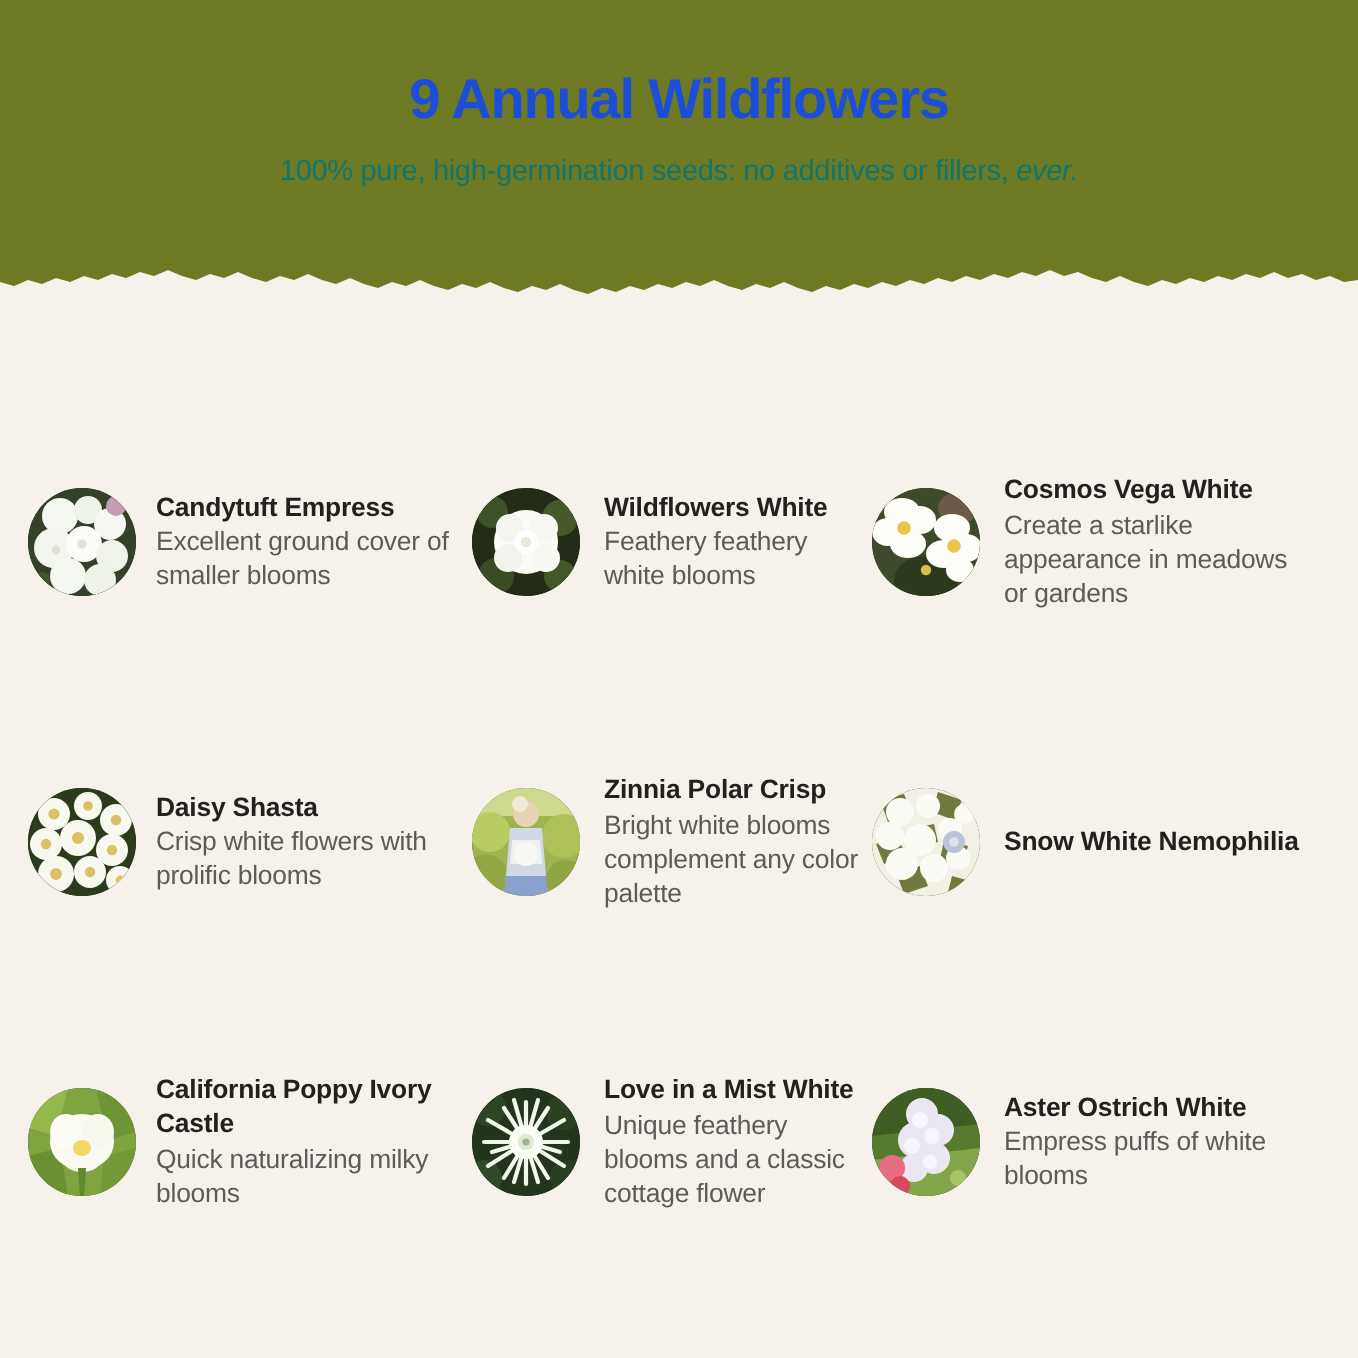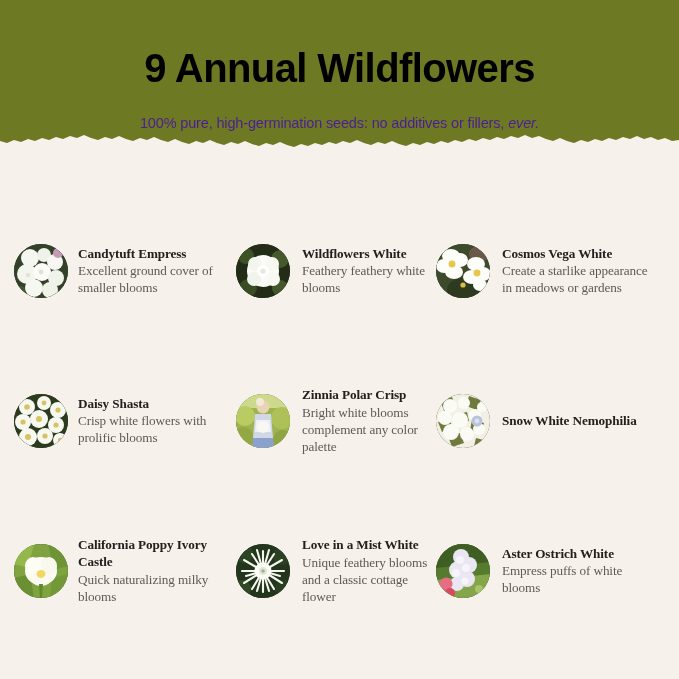--- a/index.html
+++ b/index.html
@@ -40,54 +40,53 @@
   }
   #header-text-wrap {
     position: absolute;
     top: 0; left: 0;
     width: 679px;
     height: 130px;
     text-align: center;
     z-index: 3;
   }
   #header-title {
-    margin: 16px;
+    margin: 4px;
     padding-top: 31px;
-    color: #000000;
-    font-size: 40px;
+    color: #1d4ed8;
+    font-size: 28px;
     font-weight: bold;
     letter-spacing: -0.6px;
     line-height: 1.08;
     font-family: "Liberation Sans", sans-serif;
   }
   #header-subtitle {
     margin: 0;
     padding-top: 9px;
-    color: #4c1d95;
+    color: #0f766e;
     font-size: 14.5px;
     font-weight: normal;
     letter-spacing: -0.15px;
   }
   #header-subtitle .em {
     font-style: italic;
   }
 
   
   #flower-grid {
     position: absolute;
     top: 196px;
     left: 0;
     width: 679px;
     padding: 0 14px;
     box-sizing: border-box;
     display: grid;
     grid-template-columns: 222px 200px 221px;
     grid-auto-rows: 150px;
     column-gap: 0px;
-    font-family: Liberation Serif, serif;
   }
   .flower-item {
     display: flex;
     align-items: center;
     gap: 10px;
   }
   .thumb {
     width: 54px;
     height: 54px;
     min-width: 54px;

